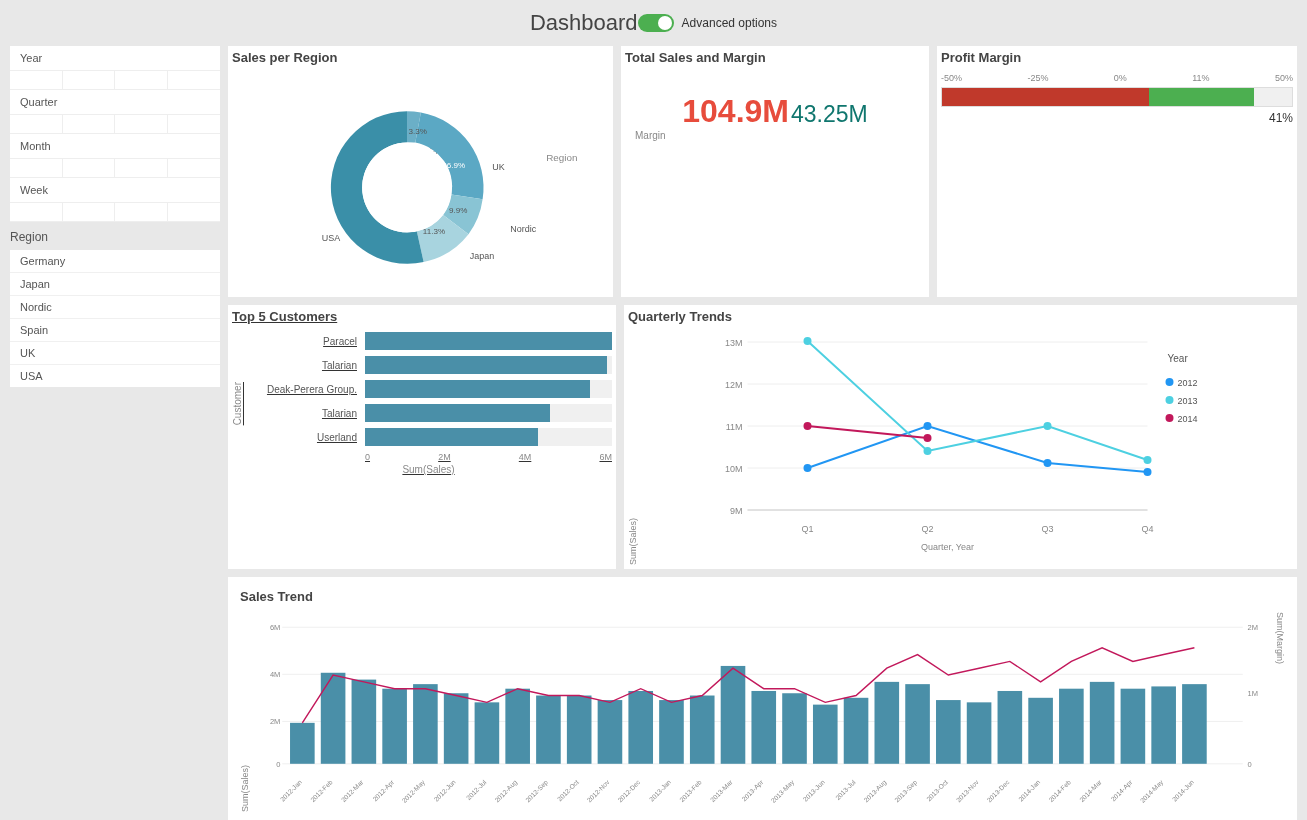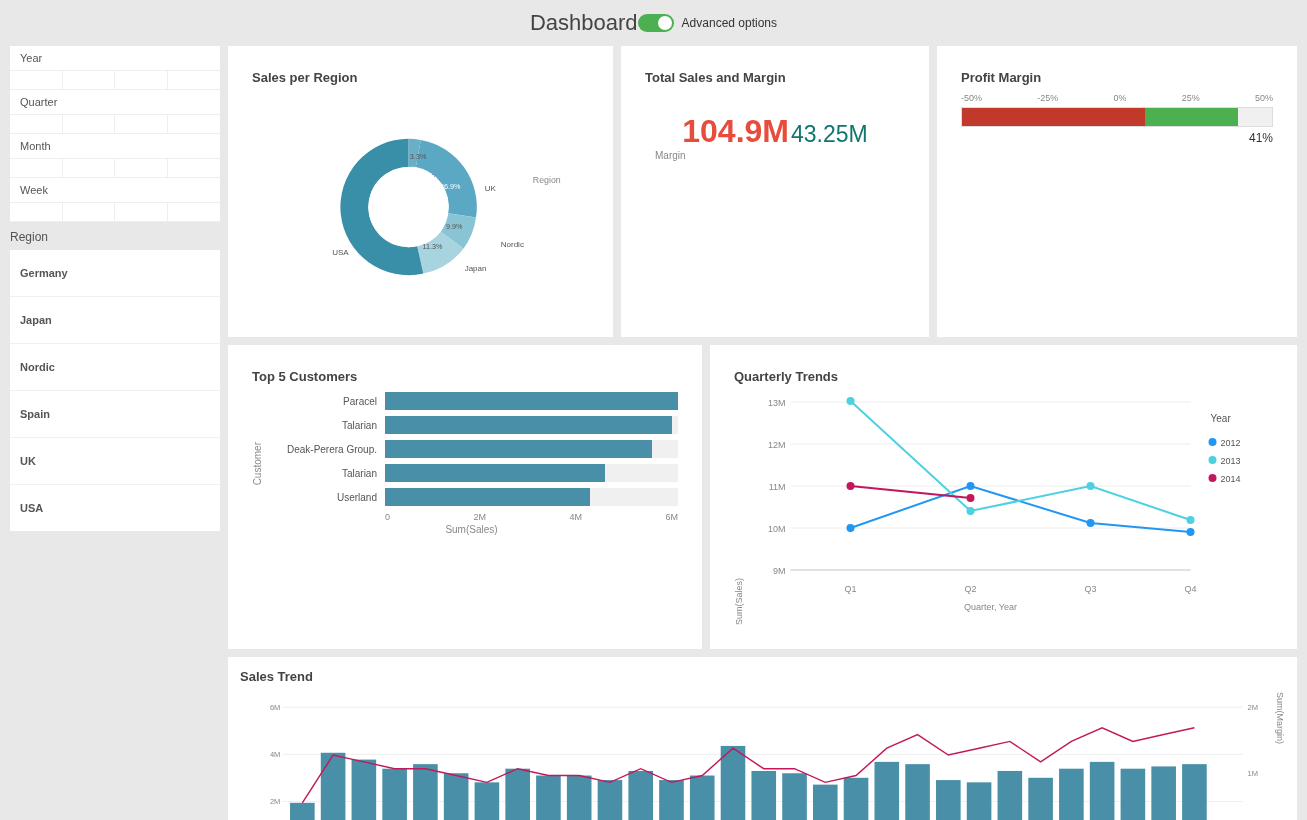--- a/index.html
+++ b/index.html
@@ -16,25 +16,25 @@
     .sidebar { width: 210px; flex-shrink: 0; }
     .content { flex: 1; }
 
     .filter-section { background: white; margin-bottom: 8px; }
     .filter-item { padding: 6px 10px; border-bottom: 1px solid #eee; font-size: 11px; color: #555; cursor: pointer; }
     .filter-item:last-child { border-bottom: none; }
 
     .region-section { margin-top: 8px; }
     .region-title { font-size: 12px; color: #555; margin-bottom: 6px; }
     .region-list { background: white; }
-    .region-item { padding: 17px 10px; border-bottom: 1px solid #f0f0f0; font-size: 11px; color: #555; cursor: pointer; font-weight: bold; }
+    .region-item { padding: 5px 10px; border-bottom: 1px solid #f0f0f0; font-size: 11px; color: #555; cursor: pointer; }
     .region-item:last-child { border-bottom: none; }
 
     .top-row { display: flex; gap: 8px; margin-bottom: 8px; }
-    .panel { background: white; padding: 24px; }
+    .panel { background: white; padding: 4px; }
     .panel-title { font-size: 13px; font-weight: bold; color: #444; margin-bottom: 8px; }
 
     .sales-region-panel { flex: 1; }
     .total-sales-panel { width: 308px; }
     .profit-margin-panel { width: 360px; }
     .bar-row { display: flex; align-items: center; margin-bottom: 6px; }
     .bar-label { width: 120px; text-align: right; padding-right: 8px; font-size: 10px; color: #555; flex-shrink: 0; }
     .bar-track { flex: 1; background: #f0f0f0; height: 18px; position: relative; }
     .bar-fill { height: 100%; background: #4a8fa8; }
     .sales-center { text-align: center; padding: 20px 10px; }
@@ -164,34 +164,34 @@
             <div style="font-size:10px;color:#888;text-align:left;">Margin</div>
           </div>
         </div>
 
         <div class="panel profit-margin-panel">
           <div class="panel-title">Profit Margin</div>
           <div class="pm-scale">
             <span>-50%</span>
             <span>-25%</span>
             <span>0%</span>
-            <span>25%</span>
+            <span>11%</span>
             <span>50%</span>
           </div>
           <div class="pm-bar-container">
             <div class="pm-bar-negative"></div>
             <div class="pm-bar-positive"></div>
           </div>
           <div class="pm-percent">41%</div>
         </div>
       </div>
 
       <div class="second-row">
 
-        <div class="panel" style="width:474px;">
+        <div class="panel" style="width:388px;text-decoration:underline;">
           <div class="panel-title">Top 5 Customers</div>
           <div style="display:flex;">
             <div style="writing-mode:vertical-rl;transform:rotate(180deg);font-size:10px;color:#888;margin-right:2px;align-self:center;">Customer</div>
             <div style="flex:1;">
               <div id="bar-chart-rows">
                   <div class="bar-row">
     <div class="bar-label">Paracel</div>
     <div class="bar-track">
       <div class="bar-fill" style="width:100%"></div>
     </div>

